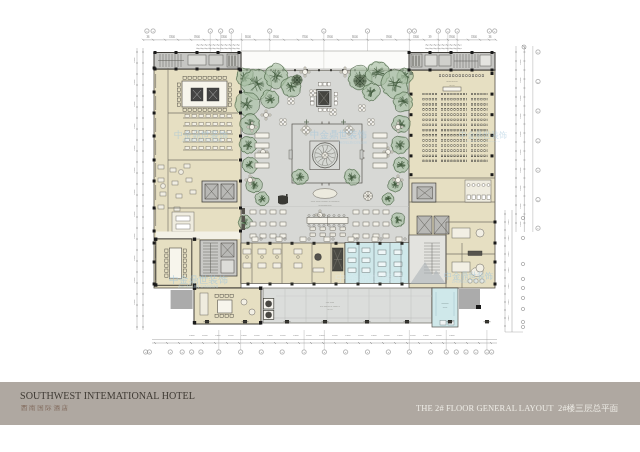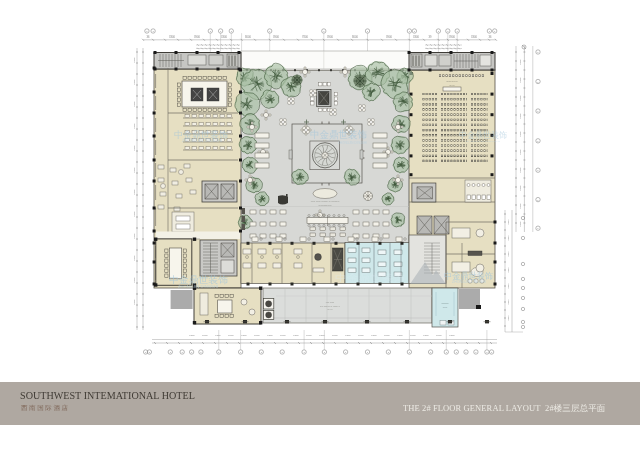--- a/index.html
+++ b/index.html
@@ -1,21 +1,21 @@
 <!DOCTYPE html>
 <html><head>
 <meta charset="utf-8">
 <style>
 html,body{margin:0;padding:0;width:640px;height:452px;background:#fff;overflow:hidden;}
 .page{position:relative;width:640px;height:452px;font-family:"Liberation Sans",sans-serif;}
 .plan{position:absolute;left:0;top:0;}
 .footer{position:absolute;left:0;top:381.5px;width:640px;height:43px;background:#afa8a1;text-align:center;}
 .t1{position:absolute;left:20px;top:7.5px;font-family:"Liberation Serif",serif;font-size:11px;color:#413c36;transform:scaleX(0.92);transform-origin:left top;white-space:nowrap;}
 .t2{position:absolute;left:21px;top:22px;font-size:6.5px;letter-spacing:1.6px;color:#80695b;font-family:"Liberation Serif",serif;}
-.t3{position:absolute;left:403px;top:21px;font-family:"Liberation Serif",serif;font-size:8.5px;letter-spacing:0.1px;color:#eceae4;white-space:nowrap;}
+.t3{position:absolute;left:416px;top:21px;font-family:"Liberation Serif",serif;font-size:8.5px;letter-spacing:0.1px;color:#eceae4;white-space:nowrap;}
 </style>
 </head>
 <body>
 <div class="page">
 
 <div class="plan">
 <svg width="640" height="452" viewBox="0 0 640 452" xmlns="http://www.w3.org/2000/svg">
 <rect x="0" y="0" width="640" height="452" fill="#ffffff"></rect>
 
 <g>

